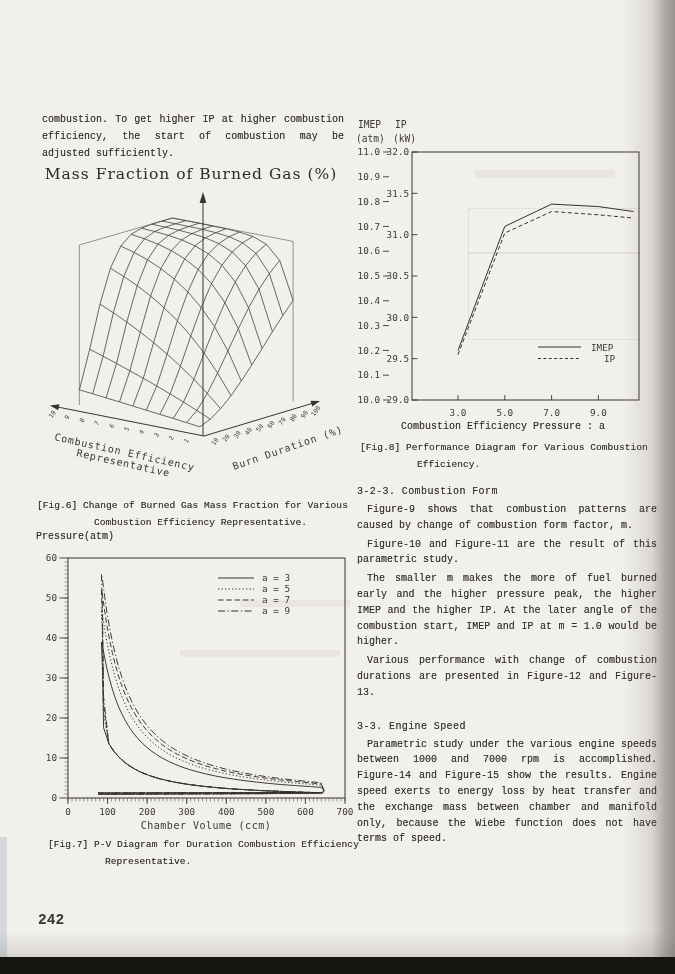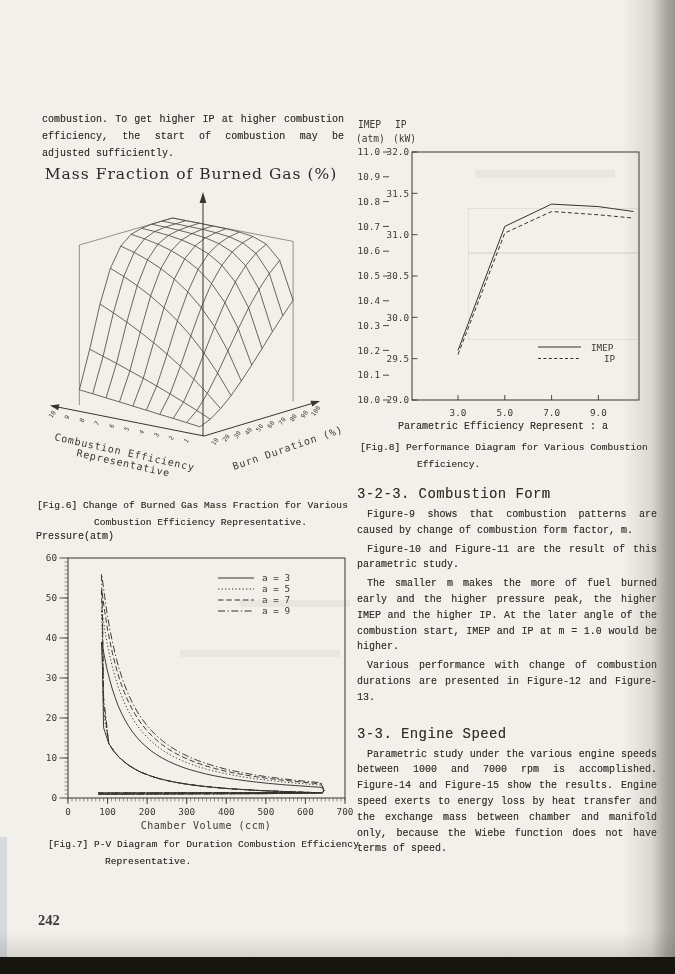--- a/index.html
+++ b/index.html
@@ -5,28 +5,28 @@
   html,body{margin:0;padding:0;background:#d8d5d0;}
   .page{position:relative;width:675px;height:974px;overflow:hidden;
         background:#f2f0eb;
         font-family:"Liberation Mono","DejaVu Sans Mono",monospace;
         color:#33302b;}
   .page *{box-sizing:border-box;}
   .abs{position:absolute;}
   .txt{font-size:10px;line-height:17px;text-align:justify;
        text-shadow:0 0 .4px rgba(70,64,58,.55);}
   .para{text-indent:10px;line-height:15.8px;margin:0 0 3px 0;}
-  .heading{font-size:14px;letter-spacing:.4px;margin:14px 0 5px 0;
+  .heading{font-size:10px;letter-spacing:.4px;margin:14px 0 5px 0;
            text-shadow:0 0 .4px rgba(70,64,58,.55);}
   .caption{font-size:9.6px;line-height:17px;padding-left:57px;text-indent:-57px;
            text-shadow:0 0 .4px rgba(70,64,58,.55);}
   .fig-title{font-size:15.5px;font-family:"DejaVu Serif","Liberation Serif",serif;
              letter-spacing:1px;text-align:center;color:#2e2b27;}
   .axis-label{font-size:10px;text-shadow:0 0 .4px rgba(70,64,58,.5);text-align:right;}
-  .page-number{font-size:14.5px;font-family:Liberation Serif, serif;font-weight:700;color:#3a3733;}
+  .page-number{font-size:14.5px;font-family:Liberation Mono, monospace;font-weight:700;color:#3a3733;}
   svg{overflow:visible;}
   svg text{font-family:"DejaVu Sans Mono","Liberation Mono",monospace;fill:#3c3933;}
   .ghost{position:absolute;border:1px solid rgba(125,118,106,.13);pointer-events:none;}
   .ghostbar{position:absolute;background:rgba(125,118,106,.08);pointer-events:none;}
   .edge-right{position:absolute;top:0;right:0;bottom:0;width:52px;pointer-events:none;
       background:linear-gradient(to right, rgba(110,104,96,0) 0%, rgba(110,104,96,.18) 55%, rgba(78,73,66,.45) 84%, rgba(96,92,86,.62) 100%);}
   .edge-bottom{position:absolute;left:0;right:0;bottom:0;height:17px;background:#17150f;}
   .edge-bottom-shadow{position:absolute;left:0;right:0;bottom:17px;height:26px;pointer-events:none;
       background:linear-gradient(to bottom, rgba(90,85,78,0), rgba(90,85,78,.18));}
   .edge-left-strip{position:absolute;left:0;bottom:17px;width:7px;height:120px;
@@ -359,21 +359,21 @@
         <text x="243.39999999999998" y="301">9.0</text>
       </g>
       <polyline points="103.0,235.4 149.8,111.4 196.6,89.1 243.4,91.6 278.5,96.5" fill="none" stroke="#35322d" stroke-width="1"></polyline>
       <polyline points="103.0,239.5 149.8,118.0 196.6,96.5 243.4,99.8 278.5,103.1" fill="none" stroke="#35322d" stroke-width="1" stroke-dasharray="4,2.6"></polyline>
       <line x1="183" y1="232" x2="226" y2="232" stroke="#35322d" stroke-width="1"></line>
       <text font-size="9.3" x="236" y="235.5">IMEP</text>
       <line x1="183" y1="243.5" x2="226" y2="243.5" stroke="#35322d" stroke-width="1" stroke-dasharray="3,2.4"></line>
       <text font-size="9.3" x="249" y="247">IP</text>
     </svg>
 
-  <div class="abs axis-label" style="left:357px;top:421px;width:292px;text-align:center;">Parametric Efficiency Represent : a</div>
+  <div class="abs axis-label" style="left:357px;top:421px;width:292px;text-align:center;">Combustion Efficiency Pressure : a</div>
 
   <div class="abs caption" style="left:360px;top:439px;width:296px;">[Fig.8] Performance Diagram for Various Combustion Efficiency.</div>
 
   <div class="abs" style="left:357px;top:472px;width:300px;">
     <div class="heading">3-2-3. Combustion Form</div>
     <p class="txt para">Figure-9 shows that combustion patterns are caused by change of combustion form factor, m.</p>
     <p class="txt para">Figure-10 and Figure-11 are the result of this parametric study.</p>
     <p class="txt para">The smaller m makes  the more of fuel burned early and the higher pressure peak, the higher IMEP and the higher IP.  At the later angle of the combustion start, IMEP and IP at m = 1.0 would be higher.</p>
 
     <p class="txt para">Various performance with change of combustion durations are presented in Figure-12 and Figure-13.</p>

